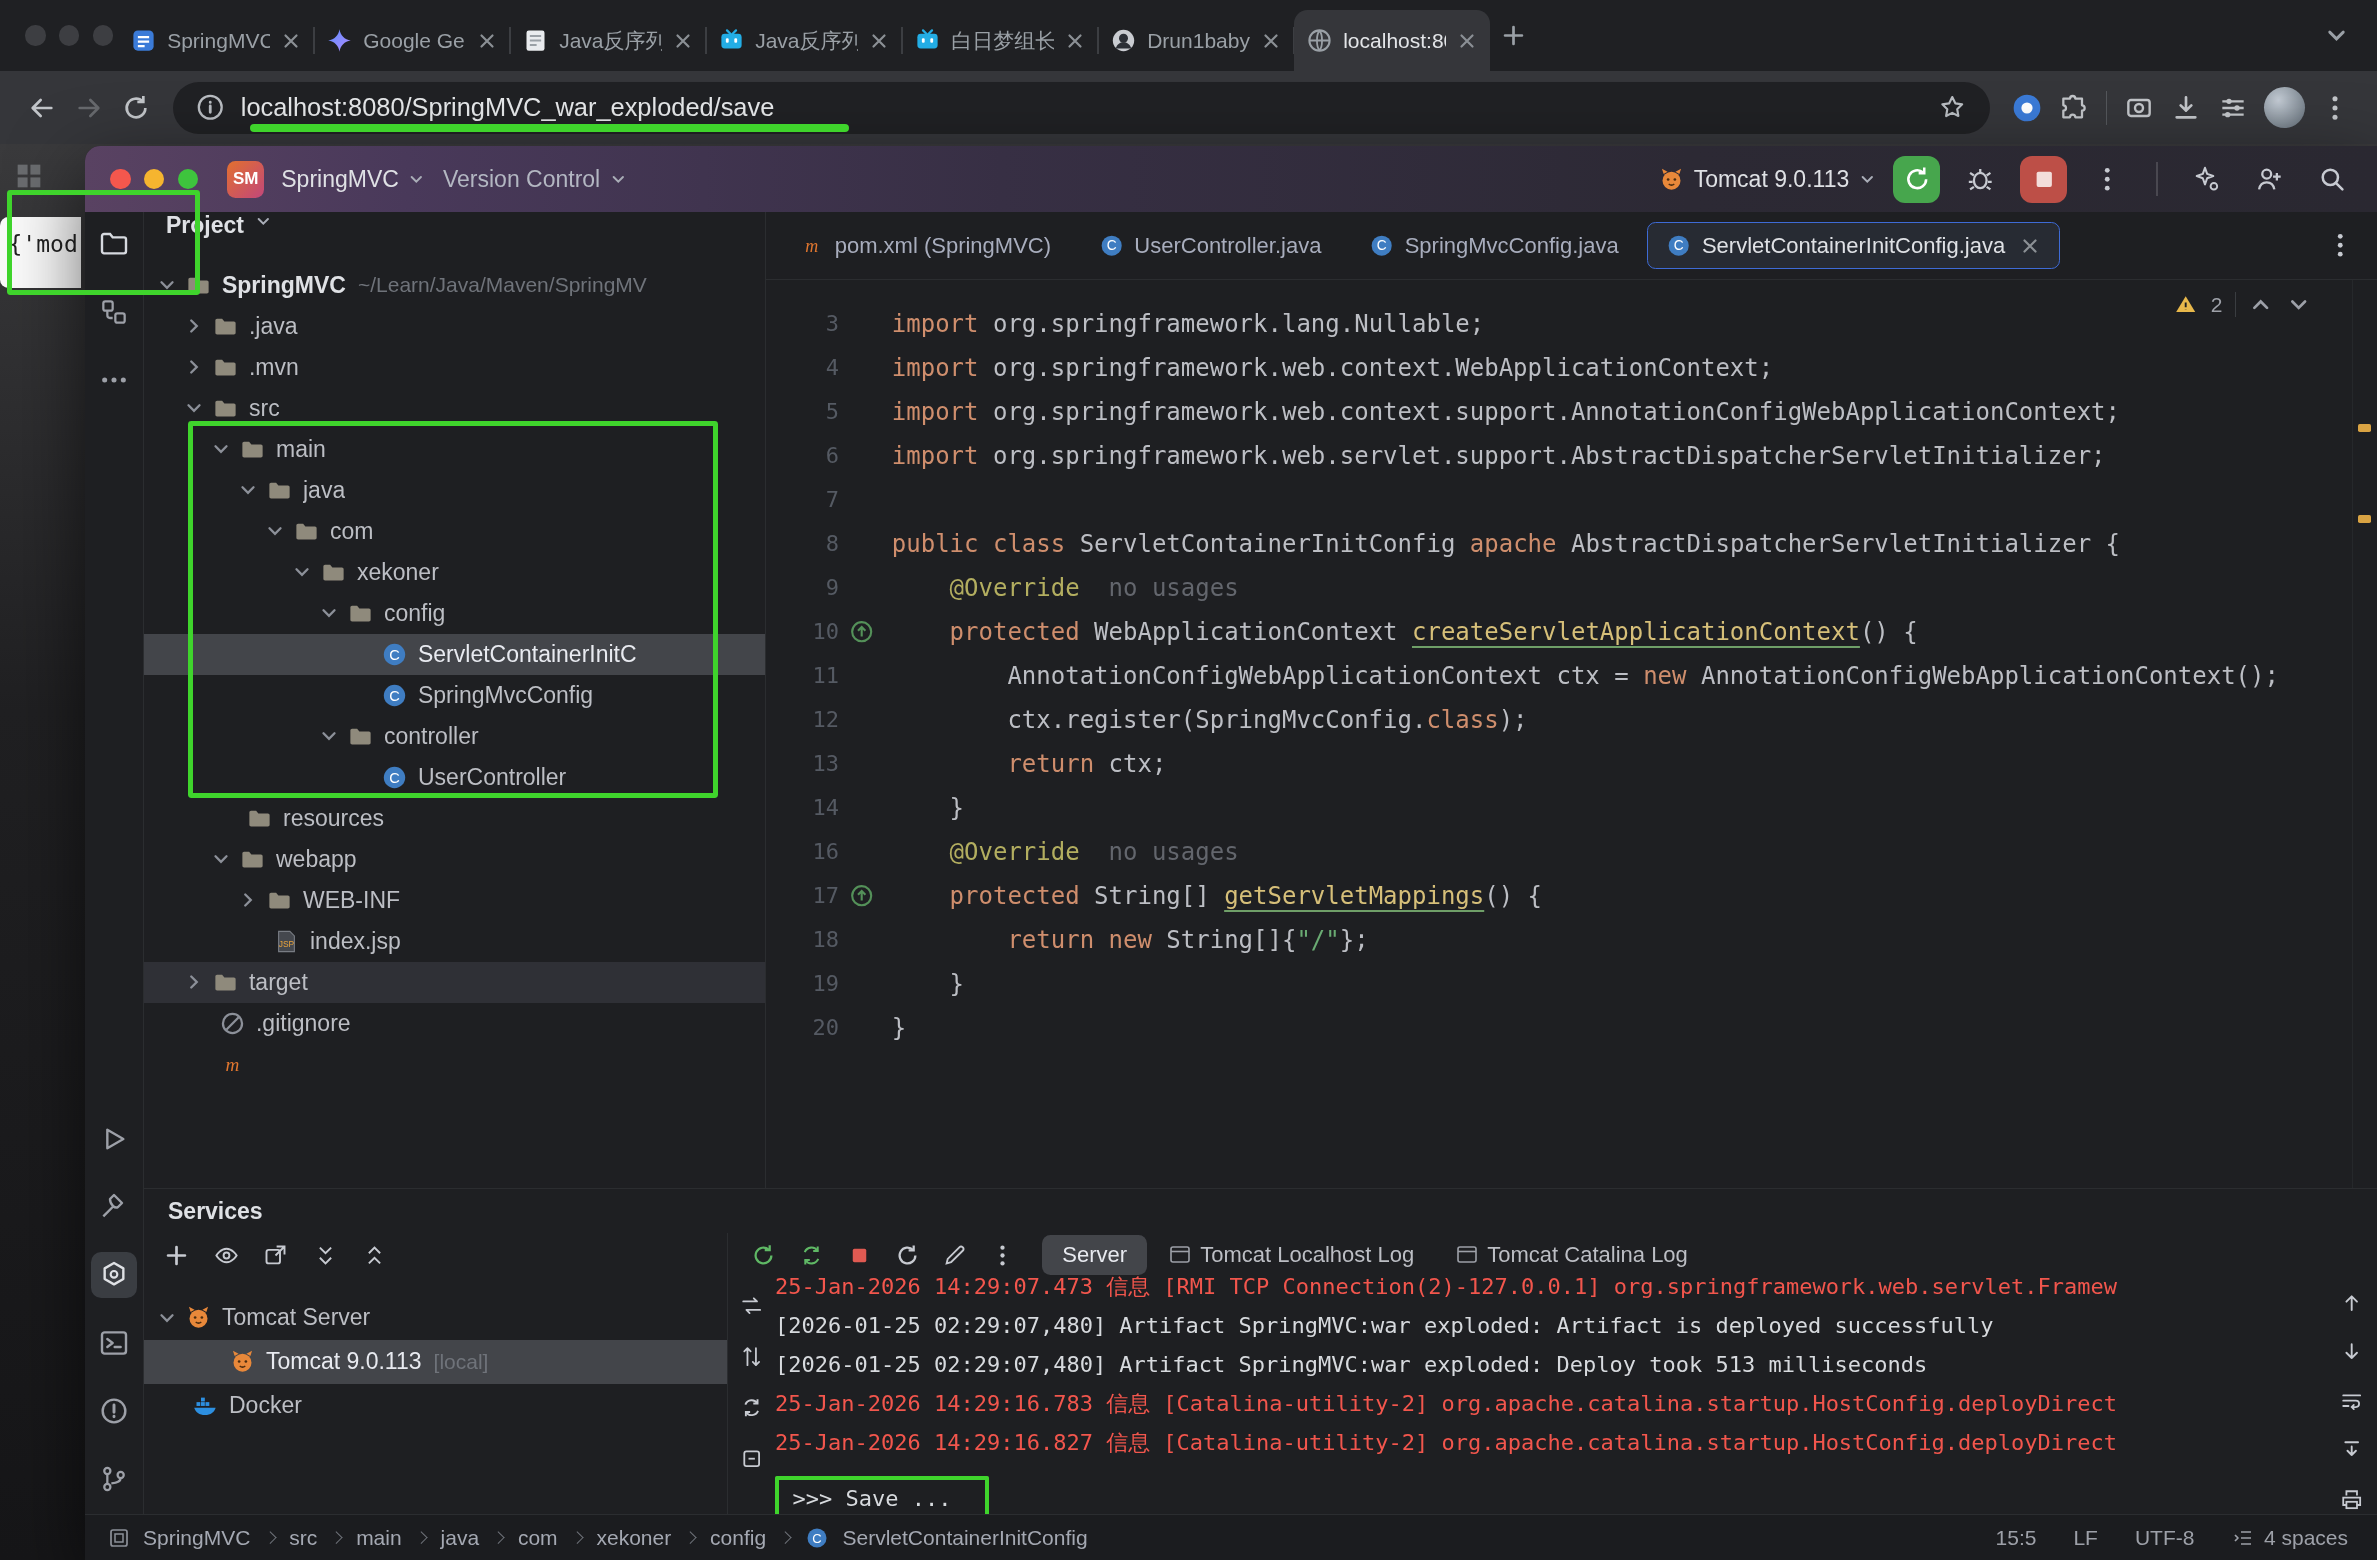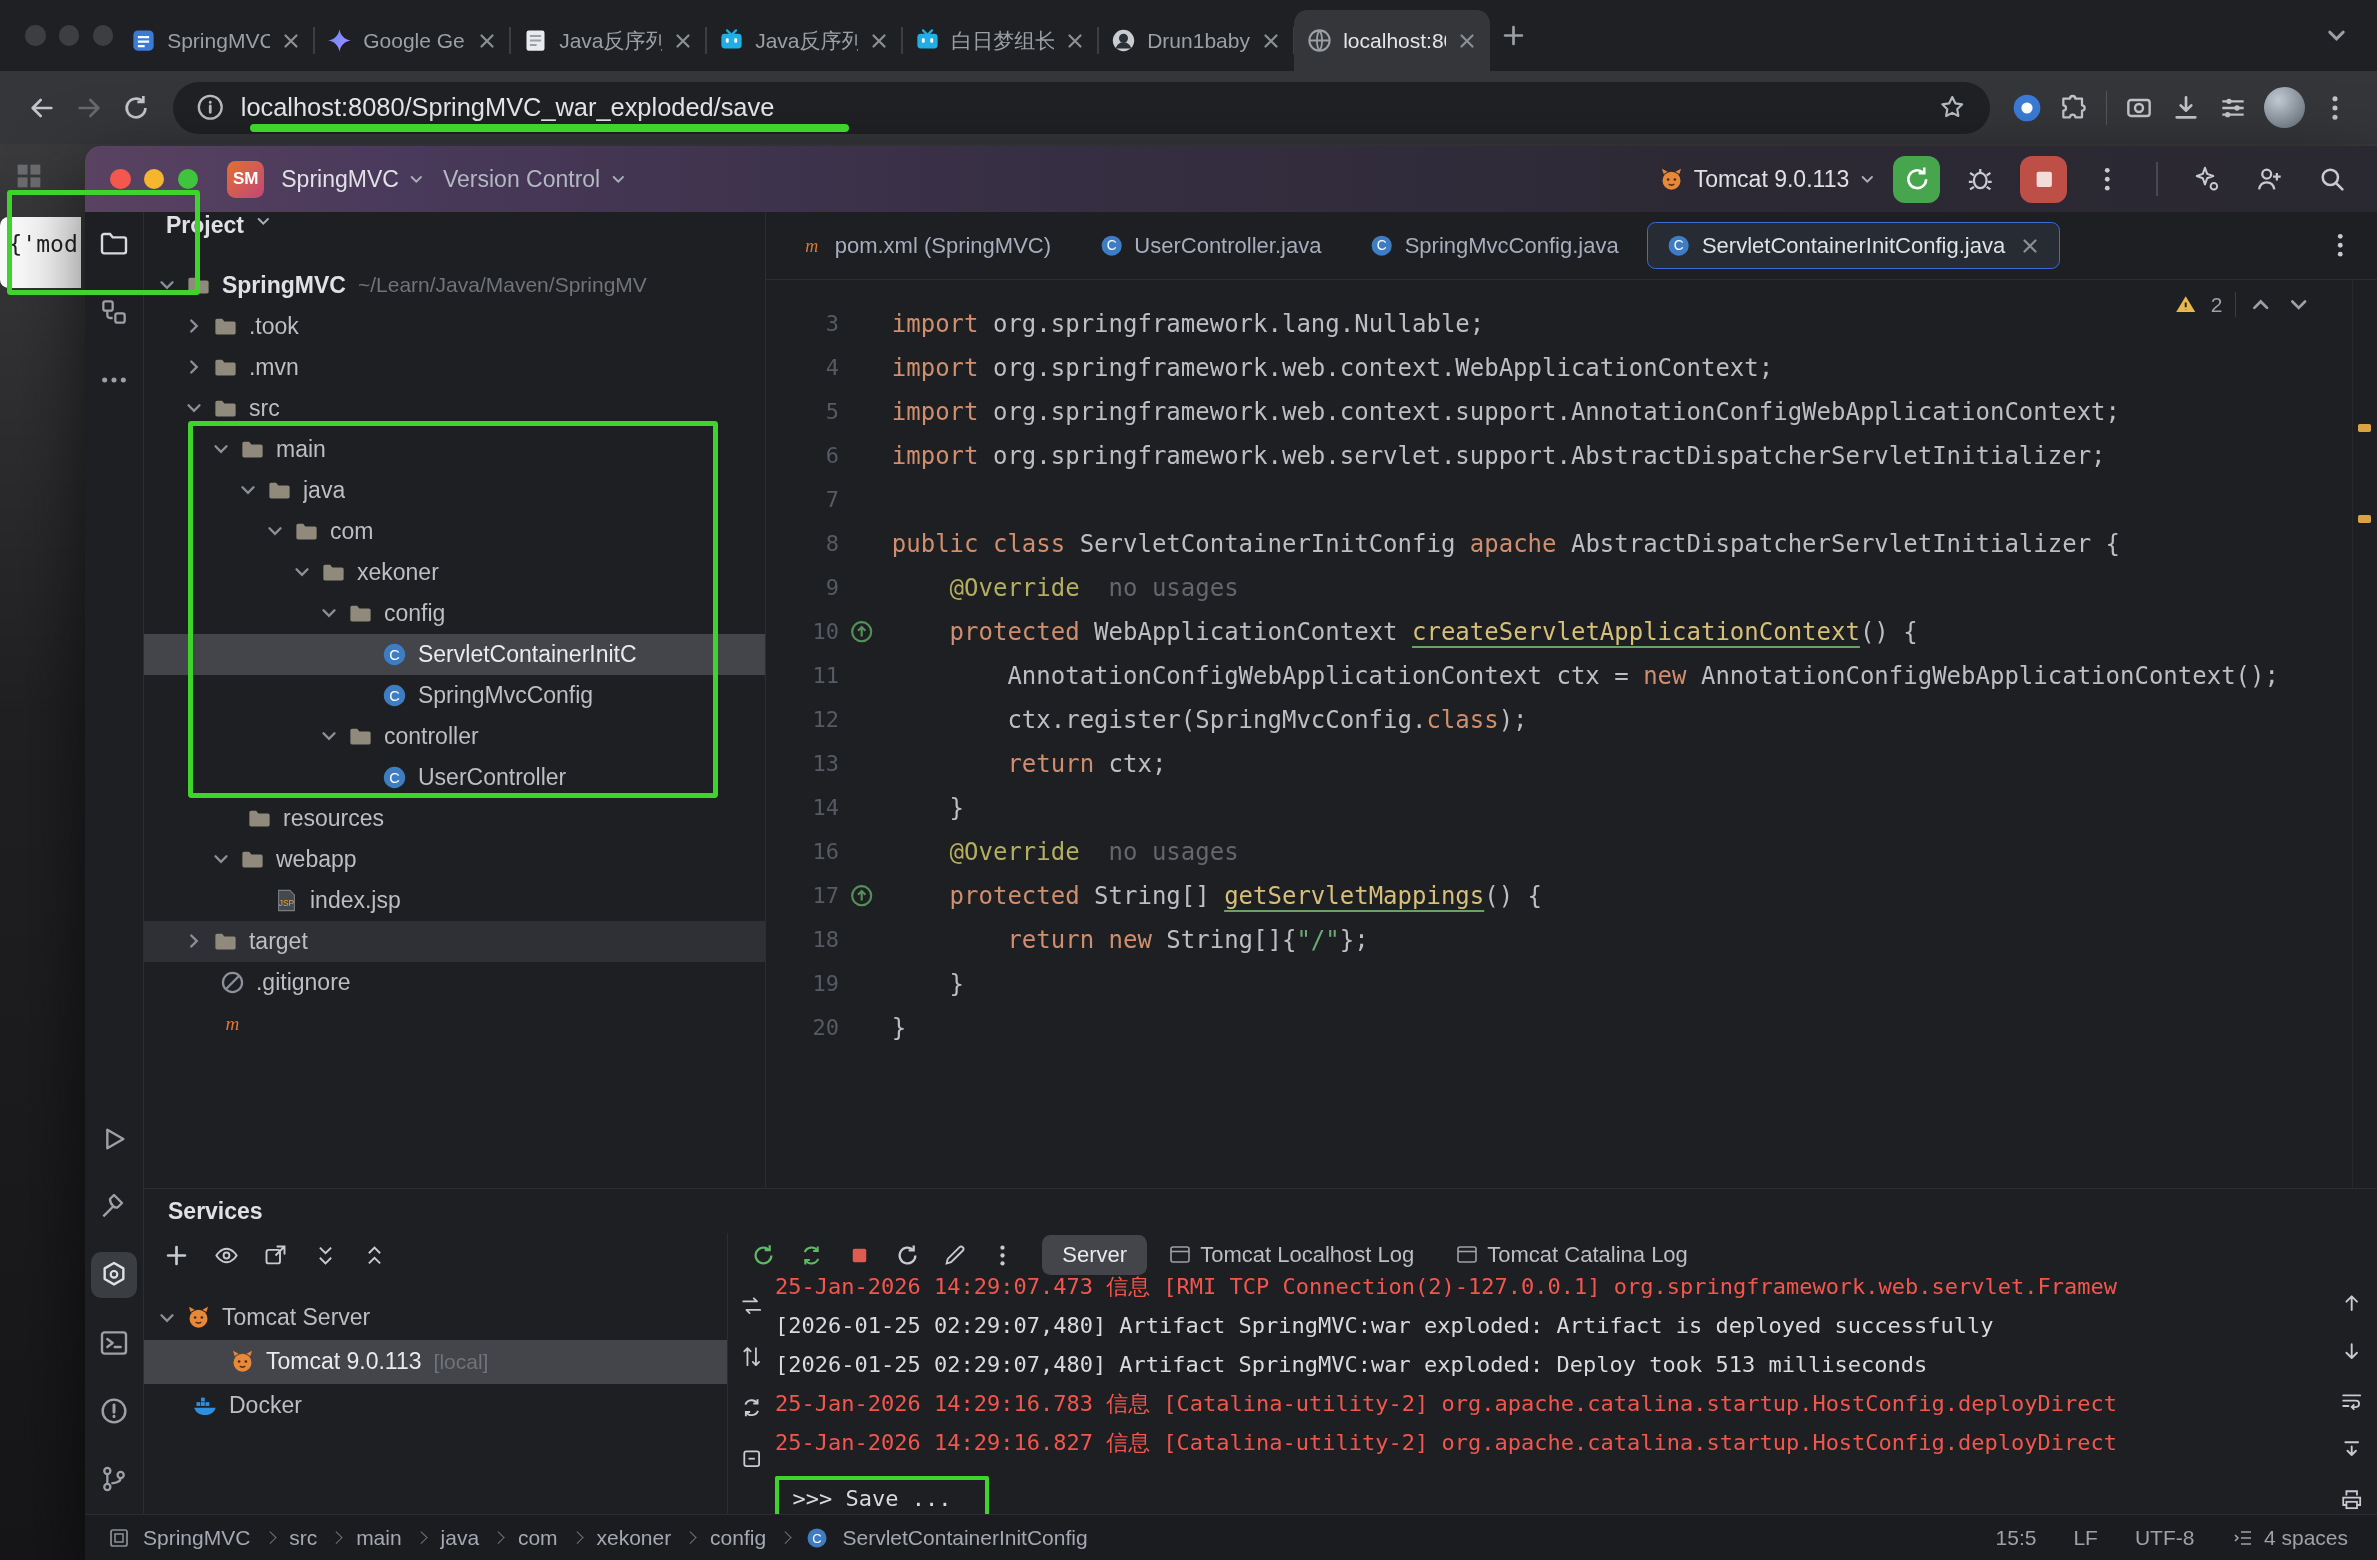--- a/index.html
+++ b/index.html
@@ -614,21 +614,21 @@
                   <span class="chev" data-icon="chevR">
                     <svg viewBox="0 0 16 16">
                       <path d="M6 4l4 4-4 4" fill="none" stroke="currentColor" stroke-width="1.7" stroke-linecap="round"></path>
                     </svg>
                   </span>
                   <span class="ticon" data-icon="folder">
                     <svg viewBox="0 0 24 24">
                       <path d="M3 6.5C3 5.7 3.7 5 4.5 5H9l2 2.5h8.5c.8 0 1.5.7 1.5 1.5v8.5c0 .8-.7 1.5-1.5 1.5h-15C3.7 19 3 18.3 3 17.5z" fill="#8f8a7c"></path>
                     </svg>
                   </span>
-                  <span class="tlabel">.took</span>
+                  <span class="tlabel">.java</span>
                 </div>
                 <div class="trow" style="padding-left: 39px;">
                   <span class="chev" data-icon="chevR">
                     <svg viewBox="0 0 16 16">
                       <path d="M6 4l4 4-4 4" fill="none" stroke="currentColor" stroke-width="1.7" stroke-linecap="round"></path>
                     </svg>
                   </span>
                   <span class="ticon" data-icon="folder">
                     <svg viewBox="0 0 24 24">
                       <path d="M3 6.5C3 5.7 3.7 5 4.5 5H9l2 2.5h8.5c.8 0 1.5.7 1.5 1.5v8.5c0 .8-.7 1.5-1.5 1.5h-15C3.7 19 3 18.3 3 17.5z" fill="#8f8a7c"></path>
@@ -771,20 +771,33 @@
                     <svg viewBox="0 0 16 16">
                       <path d="M4 6l4 4 4-4" fill="none" stroke="currentColor" stroke-width="1.7" stroke-linecap="round"></path>
                     </svg>
                   </span>
                   <span class="ticon" data-icon="folder">
                     <svg viewBox="0 0 24 24">
                       <path d="M3 6.5C3 5.7 3.7 5 4.5 5H9l2 2.5h8.5c.8 0 1.5.7 1.5 1.5v8.5c0 .8-.7 1.5-1.5 1.5h-15C3.7 19 3 18.3 3 17.5z" fill="#8f8a7c"></path>
                     </svg>
                   </span>
                   <span class="tlabel">webapp</span>
+                </div>
+                <div class="trow" style="padding-left: 93px;">
+                  <span class="chev" data-icon="chevR">
+                    <svg viewBox="0 0 16 16">
+                      <path d="M6 4l4 4-4 4" fill="none" stroke="currentColor" stroke-width="1.7" stroke-linecap="round"></path>
+                    </svg>
+                  </span>
+                  <span class="ticon" data-icon="folder">
+                    <svg viewBox="0 0 24 24">
+                      <path d="M3 6.5C3 5.7 3.7 5 4.5 5H9l2 2.5h8.5c.8 0 1.5.7 1.5 1.5v8.5c0 .8-.7 1.5-1.5 1.5h-15C3.7 19 3 18.3 3 17.5z" fill="#8f8a7c"></path>
+                    </svg>
+                  </span>
+                  <span class="tlabel">WEB-INF</span>
                 </div>
                 <div class="trow" style="padding-left: 93px;">
                   <span class="chev empty"></span>
                   <span class="ticon" data-icon="fileJsp">
                     <svg viewBox="0 0 24 24" style="font-size:27px">
                       <path d="M5 3h10l4 4v14H5z" fill="#45484e" stroke="#787c83" stroke-width="1"></path>
                       <text x="12" y="17" text-anchor="middle" font-size="7.5" fill="#e8a33d" font-family="sans-serif">JSP</text>
                     </svg>
                   </span>
                   <span class="tlabel">index.jsp</span>

